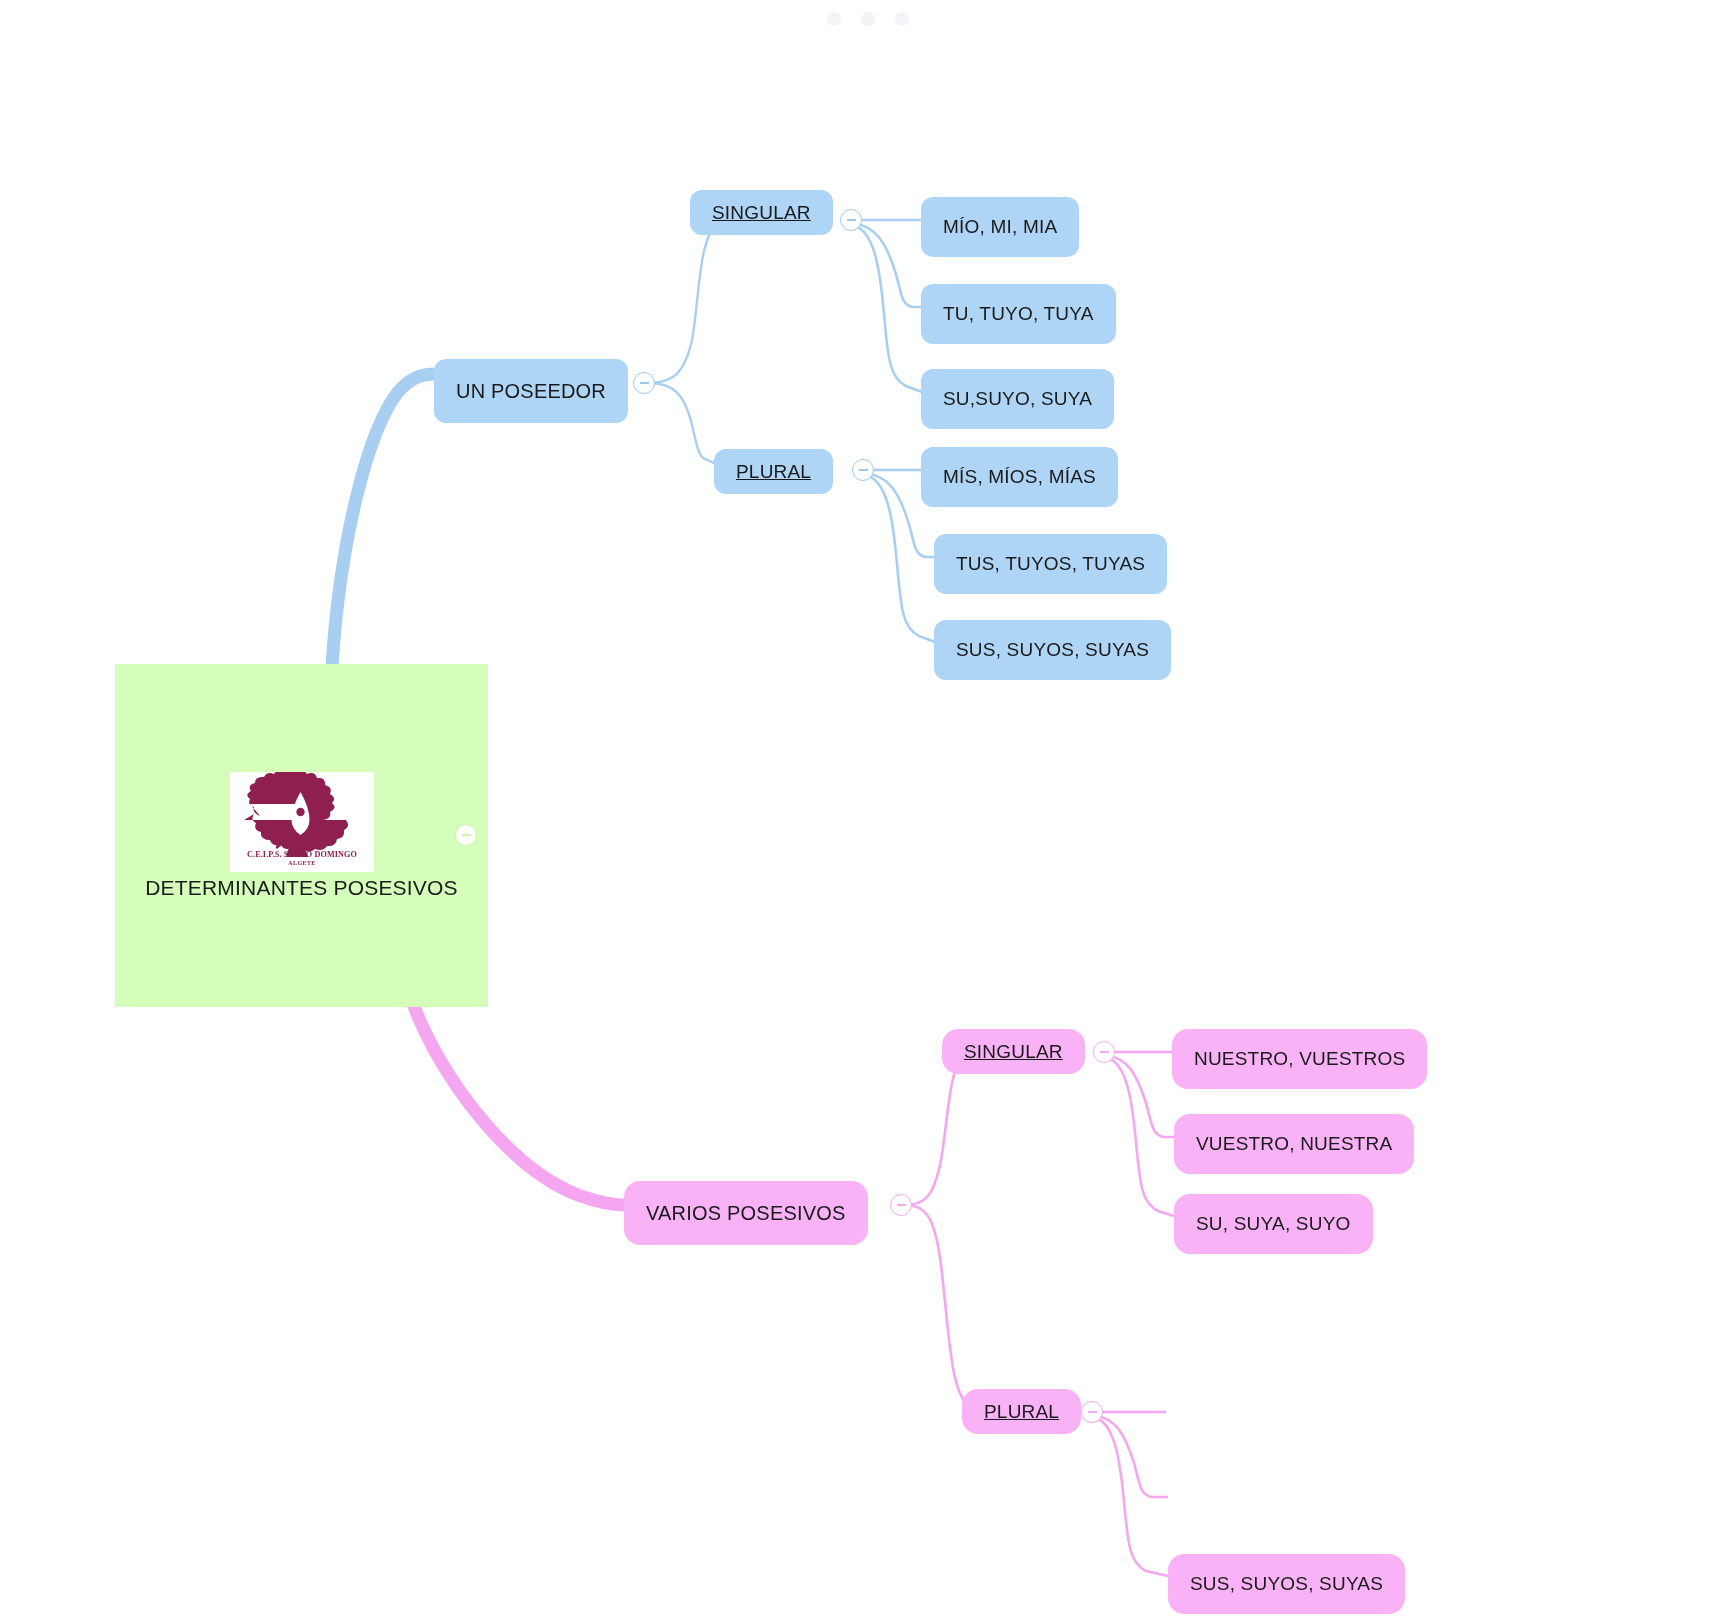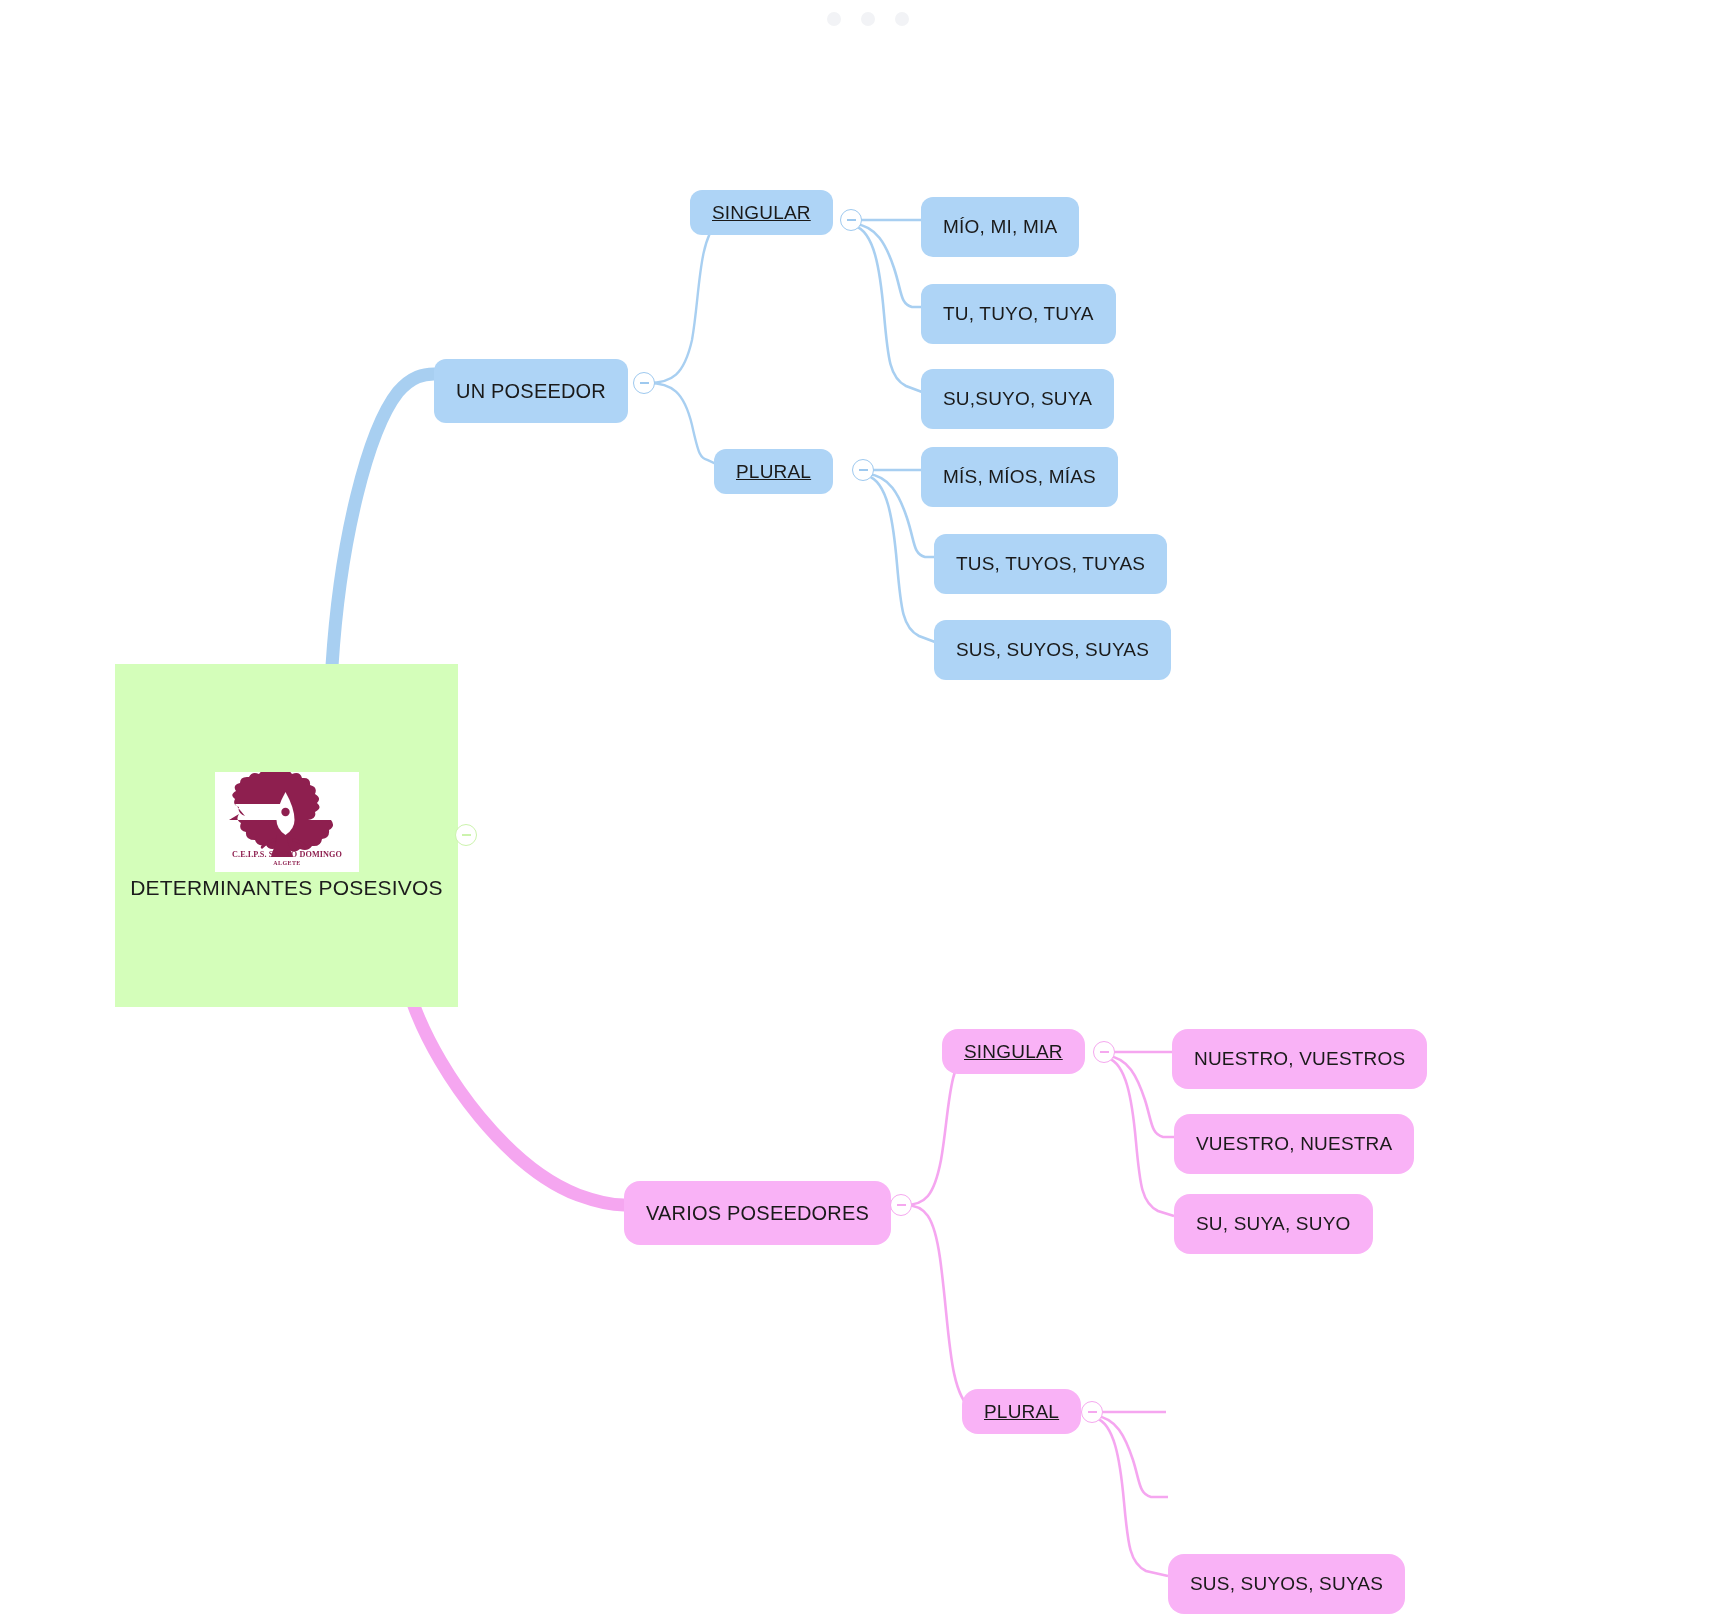--- a/index.html
+++ b/index.html
@@ -64,21 +64,21 @@
   }
   .node .label {
     display: block;
   }
 
   
   .root {
     position: absolute;
     left: 115px;
     top: 664px;
-    width: 343px;
+    width: 373px;
     height: 343px;
     background: #d4feba;
     display: flex;
     flex-direction: column;
     align-items: center;
     justify-content: center;
     box-sizing: border-box;
   }
   .root .logo-box {
     width: 144px;
@@ -253,21 +253,21 @@
     <span class="label">MÍS, MÍOS, MÍAS</span>
   </div>
   <div class="node blue leaf" style="left:934px; top:534px;">
     <span class="label">TUS, TUYOS, TUYAS</span>
   </div>
   <div class="node blue leaf" style="left:934px; top:620px;">
     <span class="label">SUS, SUYOS, SUYAS</span>
   </div>
 
   <div class="node pink branch" style="left:624px; top:1181px;">
-    <span class="label">VARIOS POSEEDORES</span>
+    <span class="label">VARIOS POSESIVOS</span>
   </div>
   <div class="toggle pink" style="left:890px; top:1194px;">
     <i></i>
   </div>
 
   <div class="node pink lvl2" style="left:942px; top:1029px;">
     <span class="label">SINGULAR</span>
   </div>
   <div class="toggle pink" style="left:1093px; top:1041px;">
     <i></i>

